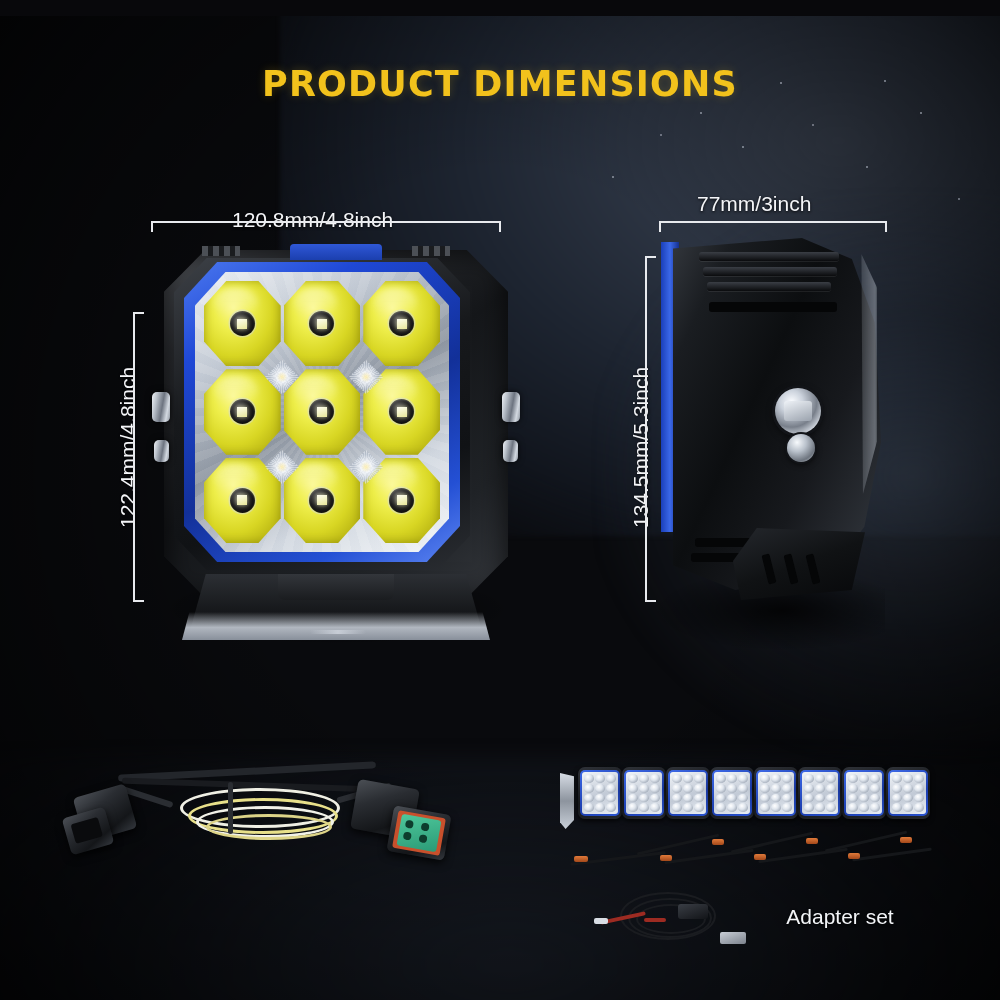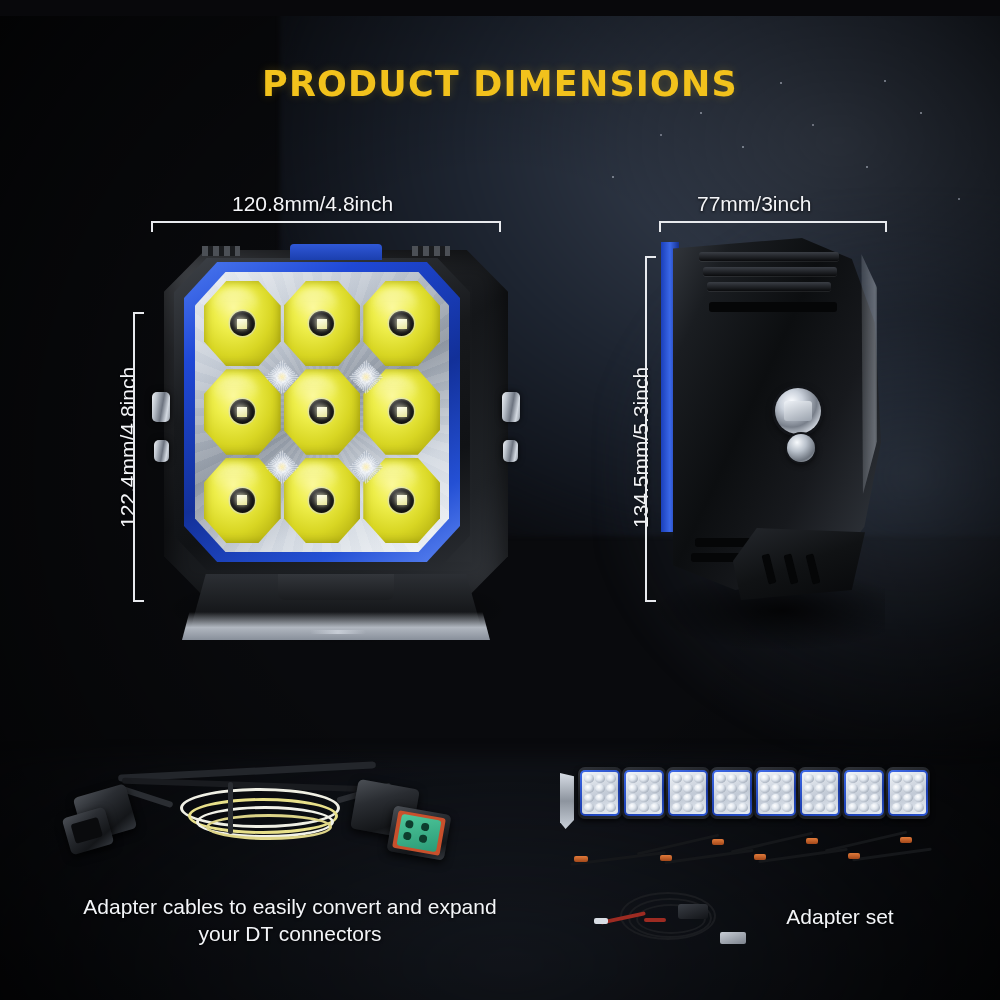--- a/index.html
+++ b/index.html
@@ -272,21 +272,21 @@
 <div id="stage">
 
   <div class="bg-base"></div>
   <div class="bg-glow-tr"></div>
   <div class="bg-glow-r"></div>
   <div class="bg-glow-b"></div>
   <div class="bg-vign"></div>
 
   <div class="title">PRODUCT DIMENSIONS</div>
 
-  <div class="dim-label" style="left:232px; top:176px;">120.8mm/4.8inch</div>
+  <div class="dim-label" style="left:232px; top:192px;">120.8mm/4.8inch</div>
   <div class="hbracket" style="left:151px; top:205px; width:350px;">
     <div class="bar"></div>
     <div class="tick l"></div>
     <div class="tick r"></div>
   </div>
   <div class="dim-label vert" style="left:116px; top:512px;">122.4mm/4.8inch</div>
   <div class="vbracket" style="left:133px; top:296px; height:290px;">
     <div class="bar"></div>
     <div class="tick t"></div>
     <div class="tick b"></div>
@@ -414,24 +414,20 @@
     <div class="conn" style="left:330px; top:56px; width:58px; height:46px; transform:rotate(10deg);">
       <div class="conn-face" style="left:5px; top:4px; width:48px; height:38px; background:#c8502c;"></div>
       <div class="conn-face" style="left:9px; top:7px; width:40px; height:32px; background:linear-gradient(160deg,#4ec79b,#2b9a76);"></div>
       <div class="conn-face" style="left:14px; top:12px; width:8px; height:8px; background:#0d3d2d; border-radius:50%;"></div>
       <div class="conn-face" style="left:30px; top:12px; width:8px; height:8px; background:#0d3d2d; border-radius:50%;"></div>
       <div class="conn-face" style="left:14px; top:24px; width:8px; height:8px; background:#0d3d2d; border-radius:50%;"></div>
       <div class="conn-face" style="left:30px; top:24px; width:8px; height:8px; background:#0d3d2d; border-radius:50%;"></div>
     </div>
   </div>
 
-  <div class="caption" style="left:30px; top:877px; width:520px;">
-    <div>Adapter cables to easily convert and expand</div>
-    <div>your DT connectors</div>
-  </div>
 
   <div class="link-wrap">
     <div class="link-bracket"></div>
 
     <div class="link-pod" style="left:18px;">
       <div class="link-pod-blue"></div>
       <div class="link-pod-lens">
         <div class="link-cell"></div>
           <div class="link-cell"></div>
           <div class="link-cell"></div>

